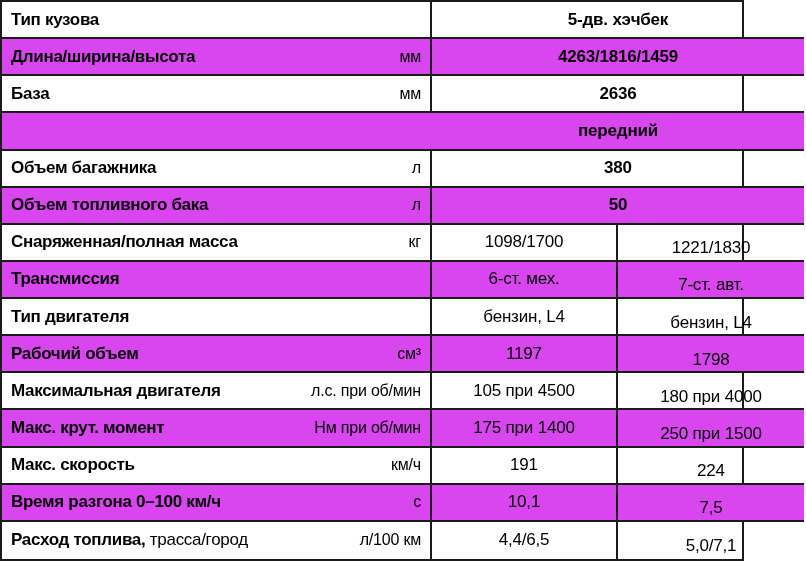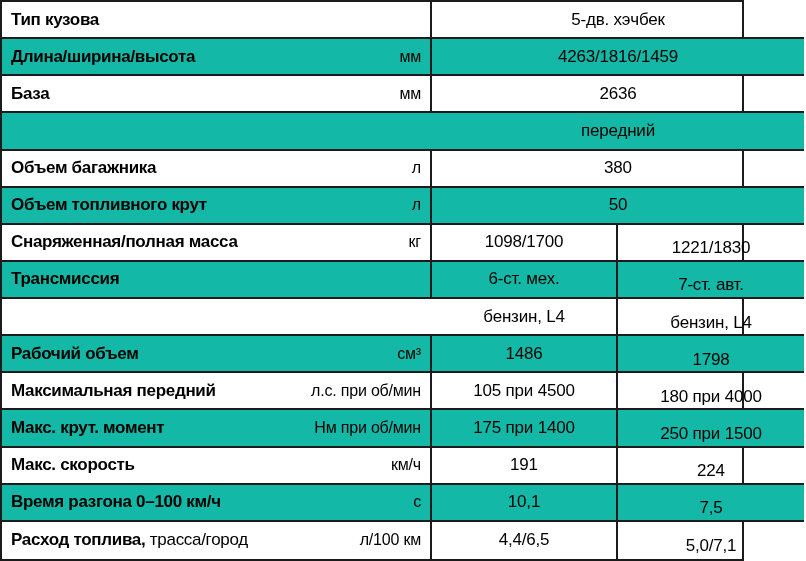--- a/index.html
+++ b/index.html
@@ -19,21 +19,21 @@
     color: #000000;
   }
   .row {
     display: grid;
     grid-template-columns: 430px 186px 186px;
     border-bottom: 2px solid #1b1b1b;
     box-sizing: border-box;
     min-height: 0;
   }
   .row:last-child { border-bottom: none; }
-  .row.gray { background: #14b8a6; }
+  .row.gray { background: #d946ef; }
 
   .label-cell {
     grid-column: 1;
     display: flex;
     justify-content: space-between;
     align-items: center;
     padding: 0 9px;
     border-right: 2px solid #1b1b1b;
     box-sizing: border-box;
     min-width: 0;
@@ -54,21 +54,21 @@
     letter-spacing: -0.2px;
     white-space: nowrap;
     padding-left: 8px;
   }
   .value-full {
     grid-column: 2 / 4;
     display: flex;
     justify-content: center;
     align-items: center;
     font-size: 17px;
-    font-weight: 400;
+    font-weight: 700;
     letter-spacing: -0.2px;
   }
   .value-a {
     grid-column: 2;
     border-right: 2px solid #1b1b1b;
     box-sizing: border-box;
   }
   .value-b { grid-column: 3; margin-top: 12px; }
   .value-a, .value-b {
     display: flex;
@@ -115,21 +115,21 @@
   <div class="row">
     <div class="label-cell">
       <span class="label">Объем багажника</span>
       <span class="unit">л</span>
     </div>
     <div class="value-full">380</div>
   </div>
 
   <div class="row gray">
     <div class="label-cell">
-      <span class="label">Объем топливного крут</span>
+      <span class="label">Объем топливного бака</span>
       <span class="unit">л</span>
     </div>
     <div class="value-full">50</div>
   </div>
 
   <div class="row">
     <div class="label-cell">
       <span class="label">Снаряженная/полная масса</span>
       <span class="unit">кг</span>
     </div>
@@ -140,36 +140,40 @@
   <div class="row gray">
     <div class="label-cell">
       <span class="label">Трансмиссия</span>
       <span class="unit"></span>
     </div>
     <div class="value-a">6-ст. мех.</div>
     <div class="value-b">7-ст. авт.</div>
   </div>
 
   <div class="row">
+    <div class="label-cell">
+      <span class="label">Тип двигателя</span>
+      <span class="unit"></span>
+    </div>
     <div class="value-a">бензин, L4</div>
     <div class="value-b">бензин, L4</div>
   </div>
 
   <div class="row gray">
     <div class="label-cell">
       <span class="label">Рабочий объем</span>
       <span class="unit">см³</span>
     </div>
-    <div class="value-a">1486</div>
+    <div class="value-a">1197</div>
     <div class="value-b">1798</div>
   </div>
 
   <div class="row">
     <div class="label-cell">
-      <span class="label">Максимальная передний</span>
+      <span class="label">Максимальная двигателя</span>
       <span class="unit">л.с. при об/мин</span>
     </div>
     <div class="value-a">105 при 4500</div>
     <div class="value-b">180 при 4000</div>
   </div>
 
   <div class="row gray">
     <div class="label-cell">
       <span class="label">Макс. крут. момент</span>
       <span class="unit">Нм при об/мин</span>

